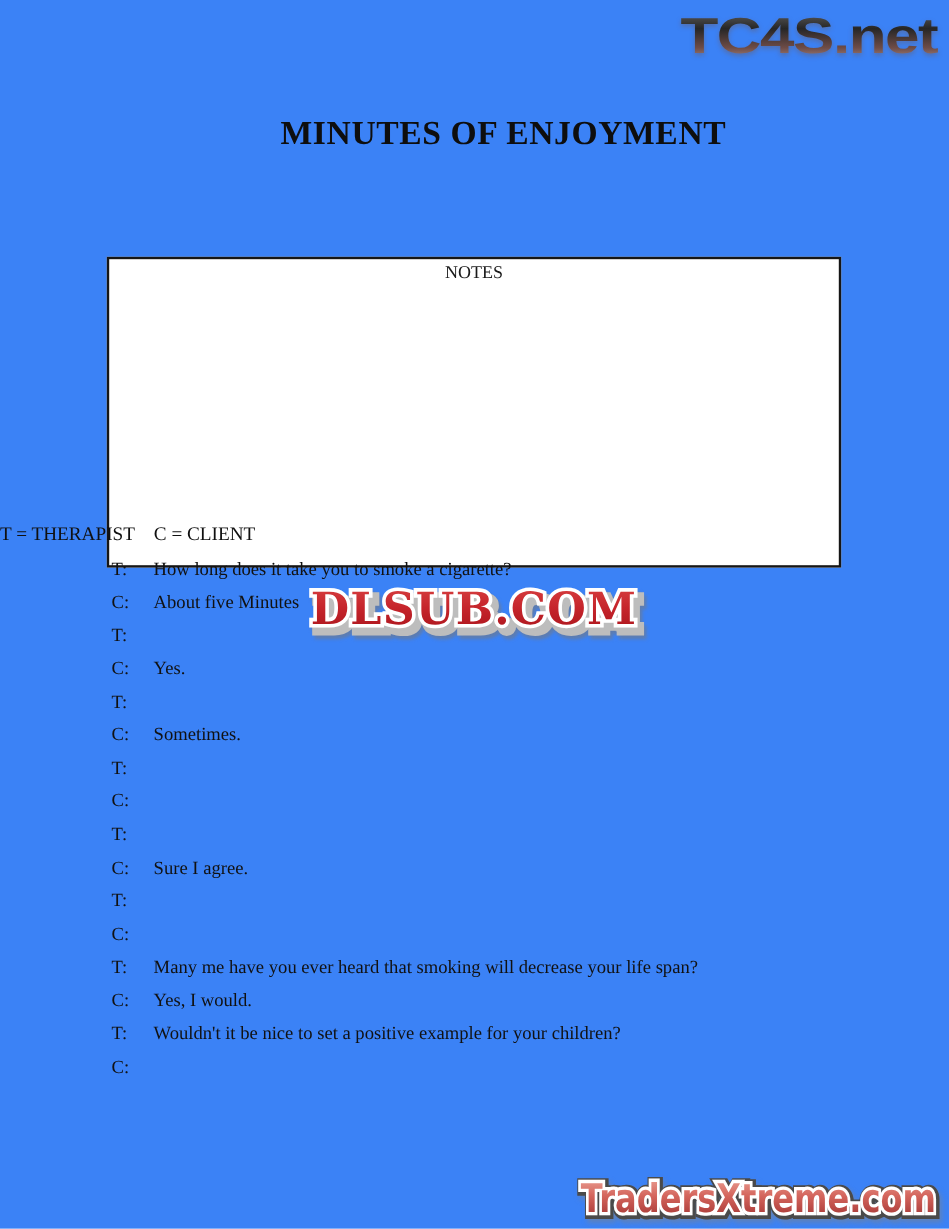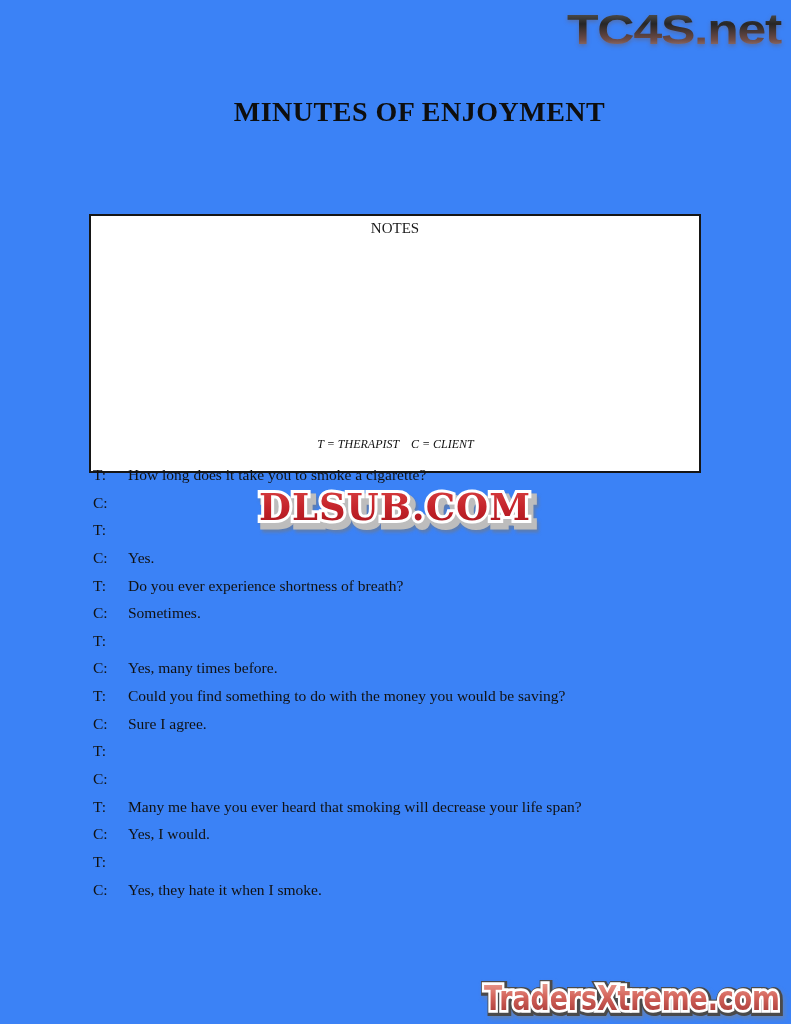--- a/index.html
+++ b/index.html
@@ -36,23 +36,22 @@
     position:absolute;left:89px;top:166px;width:608px;height:255px;
     border:2px solid #161616;background:#ffffff;margin-top:48px;
   }
   .notes-label{
     margin-top:4px;text-align:center;font-size:15px;color:#1a1a1a;
   }
 
   
   .legend{
     position:absolute;top:437px;left:0;width:100%;
-    text-align:center;font-size:12px;color:#101010;
+    font-size:16px;color:#101010;
     white-space:pre;
-    font-style:italic;
   }
 
   
   .dialogue{position:absolute;top:461px;left:0;width:100%;}
   .row{position:relative;height:27.65px;line-height:27.65px;font-size:15.5px;}
   .spk{position:absolute;left:93px;}
   .txt{position:absolute;left:128px;white-space:nowrap;}
 
   
   .dlsub{
@@ -99,46 +98,44 @@
 
   <div class="legend">T = THERAPIST    C = CLIENT</div>
 
   <div class="dialogue">
     <div class="row">
       <span class="spk">T:</span>
       <span class="txt">How long does it take you to smoke a cigarette?</span>
     </div>
     <div class="row">
       <span class="spk">C:</span>
+      <span class="txt">About five Minutes</span>
     </div>
     <div class="row">
       <span class="spk">T:</span>
     </div>
     <div class="row">
       <span class="spk">C:</span>
       <span class="txt">Yes.</span>
     </div>
     <div class="row">
       <span class="spk">T:</span>
-      <span class="txt">Do you ever experience shortness of breath?</span>
     </div>
     <div class="row">
       <span class="spk">C:</span>
       <span class="txt">Sometimes.</span>
     </div>
     <div class="row">
       <span class="spk">T:</span>
     </div>
     <div class="row">
       <span class="spk">C:</span>
-      <span class="txt">Yes, many times before.</span>
     </div>
     <div class="row">
       <span class="spk">T:</span>
-      <span class="txt">Could you find something to do with the money you would be saving?</span>
     </div>
     <div class="row">
       <span class="spk">C:</span>
       <span class="txt">Sure I agree.</span>
     </div>
     <div class="row">
       <span class="spk">T:</span>
     </div>
     <div class="row">
       <span class="spk">C:</span>
@@ -146,24 +143,24 @@
     <div class="row">
       <span class="spk">T:</span>
       <span class="txt">Many me have you ever heard that smoking will decrease your life span?</span>
     </div>
     <div class="row">
       <span class="spk">C:</span>
       <span class="txt">Yes, I would.</span>
     </div>
     <div class="row">
       <span class="spk">T:</span>
+      <span class="txt">Wouldn't it be nice to set a positive example for your children?</span>
     </div>
     <div class="row">
       <span class="spk">C:</span>
-      <span class="txt">Yes, they hate it when I smoke.</span>
     </div>
   </div>
 
   <svg class="dlsub" viewBox="0 0 288 48">
     <defs>
       <linearGradient id="dlg" x1="0" y1="0" x2="0" y2="1">
         <stop offset="0" stop-color="#da4343"></stop>
         <stop offset="0.5" stop-color="#c5242b"></stop>
         <stop offset="1" stop-color="#a8141b"></stop>
       </linearGradient>

